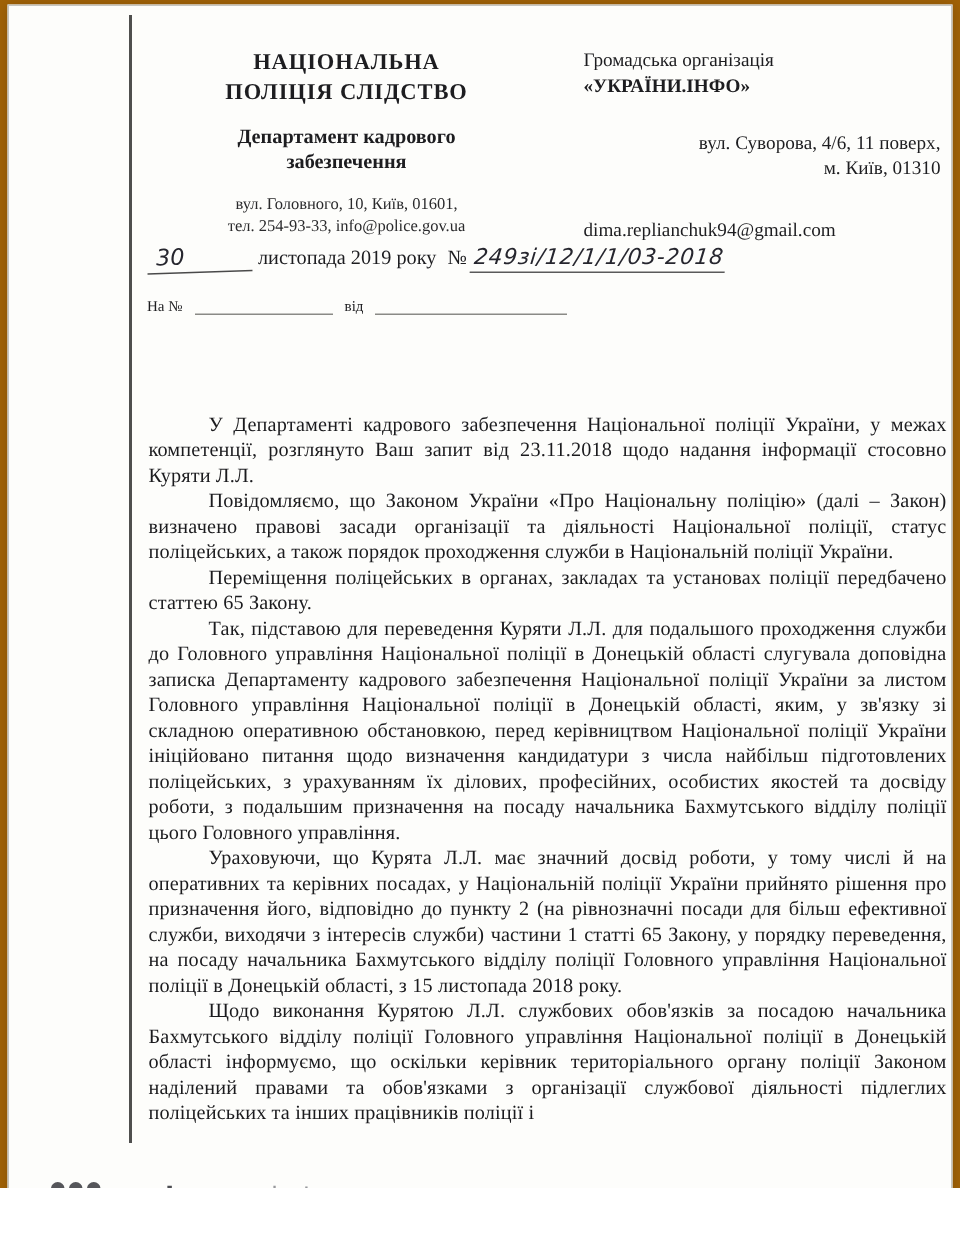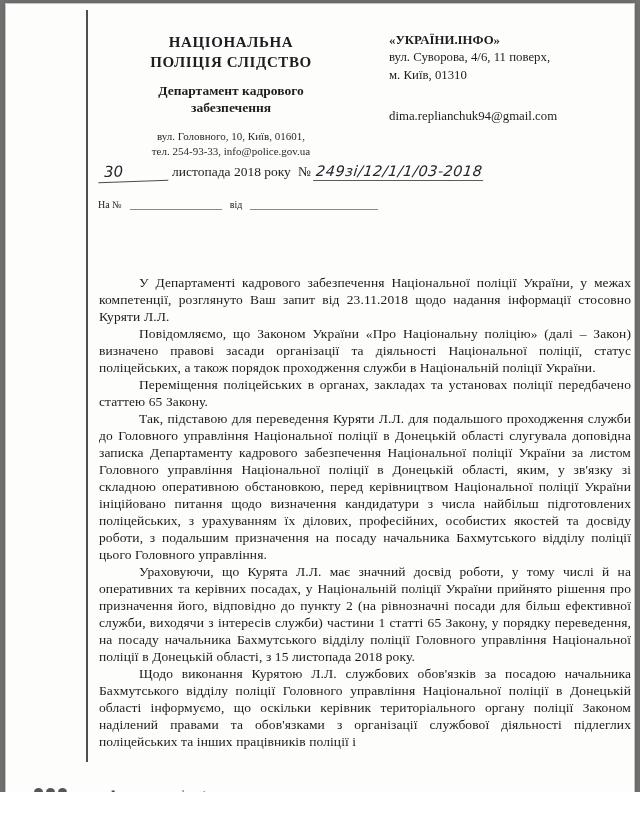--- a/index.html
+++ b/index.html
@@ -1,18 +1,18 @@
 <!DOCTYPE html>
 <html><head>
 <meta charset="utf-8">
 <style>
   html,body{margin:0;padding:0;}
   .scan{
     position:relative;width:640px;height:792px;
-    background:#737373;
+    background:#a16207;
     font-family:"Liberation Serif",serif;
     color:#1d1d20;
     overflow:hidden;
   }
   .page{
     position:absolute;left:5px;top:3px;width:628px;height:820px;
     background:#fdfdfb;
     border:1px solid #c6c5c0;
     box-shadow:0 0 8px rgba(0,0,0,.18);
   }
@@ -26,21 +26,21 @@
   }
   .org-name{font-weight:bold;font-size:15px;letter-spacing:.6px;line-height:1.35;}
   .dept{font-weight:bold;font-size:13.5px;line-height:1.3;margin-top:9px;}
   .addr{font-size:11px;line-height:1.4;margin-top:12px;color:#2a2a2c;}
   .head-right{
     position:absolute;left:383px;top:28px;width:238px;text-align:left;
     font-size:12.8px;line-height:1.35;
   }
   .b{font-weight:bold;}
   .recipient-name{font-weight:bold;color:#2a3f6f;margin-top:2px;}
-  .r-addr{margin-top:0;}
+  .r-addr{margin-top:20px;text-align:right;}
   .r-email{margin-top:24px;}
   
   .ref-line{
     position:absolute;left:92px;top:158px;width:460px;
     font-size:13.5px;white-space:nowrap;
   }
   .hw{
     font-family:"DejaVu Sans",sans-serif;
     font-style:italic;color:#26262e;
   }
@@ -108,30 +108,31 @@
         <div>Департамент кадрового</div>
         <div>забезпечення</div>
       </div>
       <div class="addr">
         <div>вул. Головного, 10, Київ, 01601,</div>
         <div>тел. 254-93-33, info@police.gov.ua</div>
       </div>
     </div>
 
     <div class="head-right">
+      <div>Громадська організація</div>
       <div class="b">«УКРАЇНИ.ІНФО»</div>
       <div class="r-addr">
         <div>вул. Суворова, 4/6, 11 поверх,</div>
         <div>м. Київ, 01310</div>
       </div>
       <div class="r-email">dima.replianchuk94@gmail.com</div>
     </div>
 
     <div class="ref-line">
-      <span class="hw day">30</span><span class="printed">листопада 2018 року</span>
+      <span class="hw day">30</span><span class="printed">листопада 2019 року</span>
       <span class="printed">№</span><span class="hw num">249зі/12/1/1/03-2018</span>
     </div>
 
     <div class="na-line">
       <span>На №</span><span class="blank blank1"></span><span>від</span><span class="blank blank2"></span>
     </div>
 
     <div class="body">
       <p>У Департаменті кадрового забезпечення Національної поліції України, у межах компетенції, розглянуто Ваш запит від 23.11.2018 щодо надання інформації стосовно Куряти Л.Л.</p>
       <p>Повідомляємо, що Законом України «Про Національну поліцію» (далі – Закон) визначено правові засади організації та діяльності Національної поліції, статус поліцейських, а також порядок проходження служби в Національній поліції України.</p>

